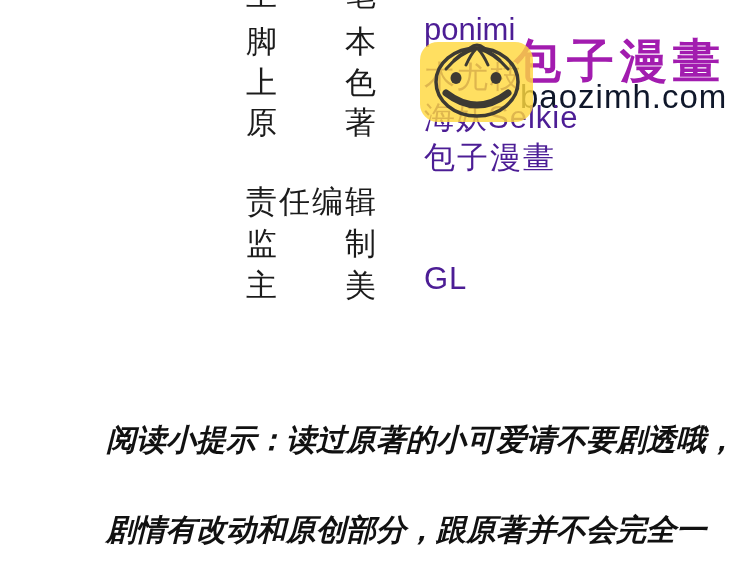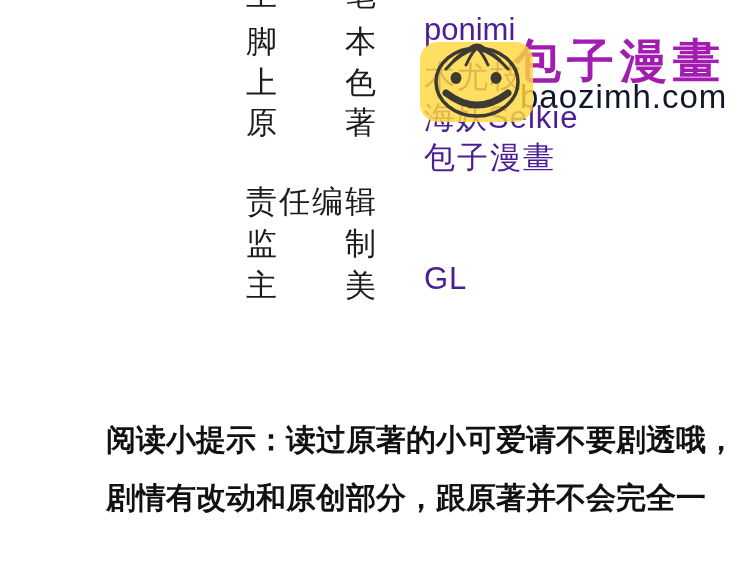--- a/index.html
+++ b/index.html
@@ -33,21 +33,21 @@
     position:absolute;left:424px;
     font-size:31px;line-height:34px;letter-spacing:2px;
     color:#4c1d95;white-space:nowrap;margin-top:35px;
   }
   
   .mascot{position:absolute;left:420px;top:42px;width:113px;height:80px;}
   
   .notice-line{
     position:absolute;left:106px;
     font-size:30px;line-height:36px;font-weight:700;
-    letter-spacing:0px;color:#111;white-space:nowrap;
+    letter-spacing:0px;color:#111;white-space:nowrap;font-style:italic;
   }
 </style>
 </head>
 <body>
 
 <div id="page">
 
   <div class="wm-cn">包子漫畫</div>
   <div class="wm-en">baozimh.com</div>
 
@@ -122,15 +122,15 @@
         <path d="M 26 51 Q 57 75 88 51" stroke-width="7"></path>
       </g>
       <g fill="#3D3A33">
         <ellipse cx="36" cy="36" rx="5.5" ry="6"></ellipse>
         <ellipse cx="76" cy="36" rx="5.5" ry="6"></ellipse>
       </g>
     </svg>
   </div>
 
   <div class="notice-line" style="top:422px">阅读小提示：读过原著的小可爱请不要剧透哦，</div>
-  <div class="notice-line" style="top:480px">剧情有改动和原创部分，跟原著并不会完全一</div>
+  <div class="notice-line" style="top:512px">剧情有改动和原创部分，跟原著并不会完全一</div>
 
 </div>
 
 </body></html>

